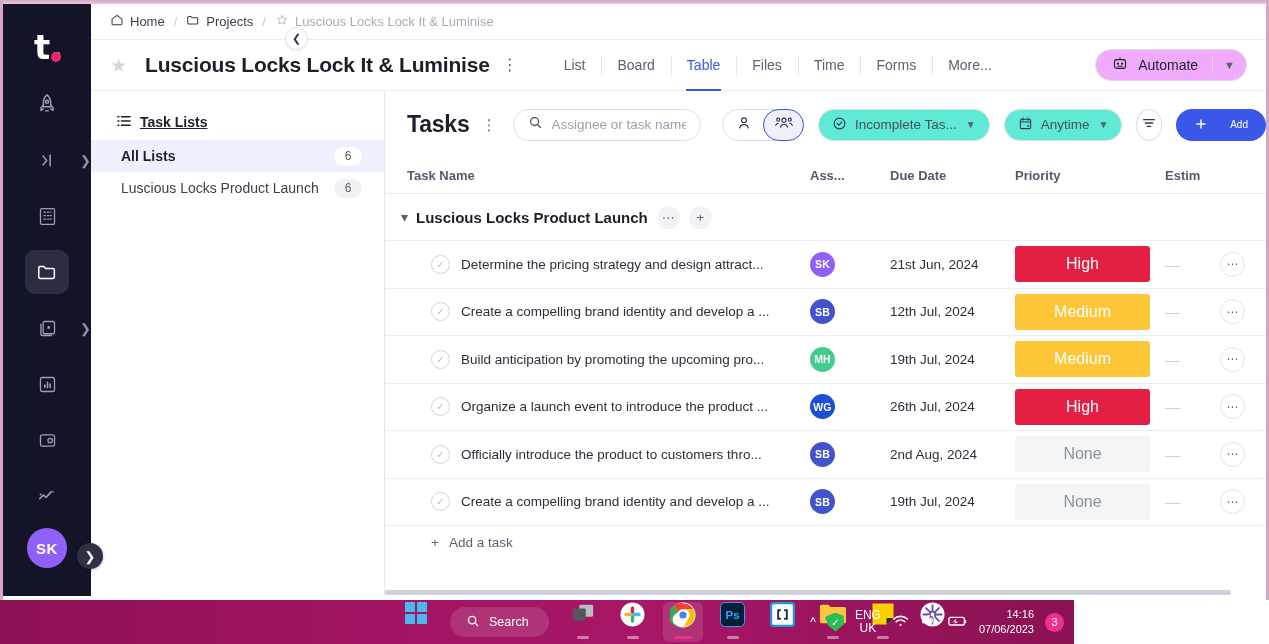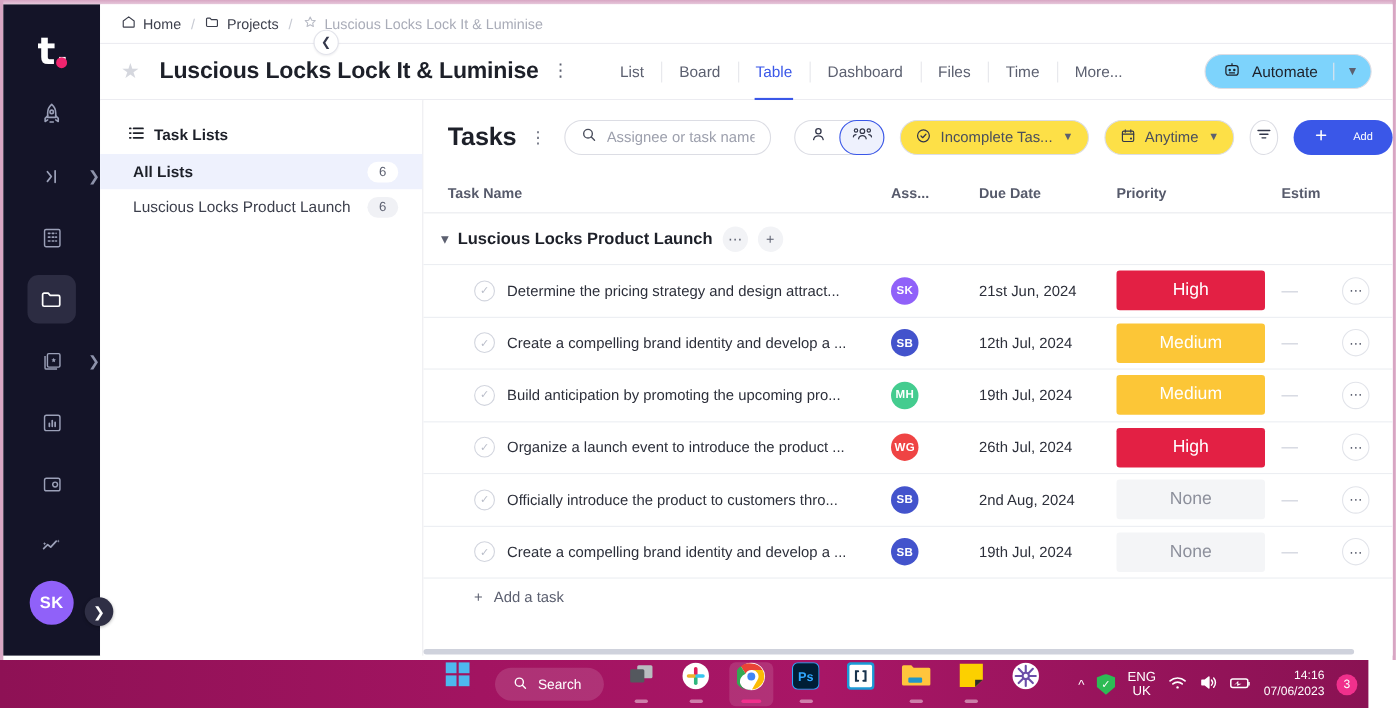--- a/index.html
+++ b/index.html
@@ -91,37 +91,37 @@
   .tab + .tab::before {
     content:""; position:absolute; left:0; top:16px; bottom:16px; width:1px; background:#e6e7ec;
   }
   .tab.active { color:#3a57e8; font-weight:400; }
   .tab.active::after {
     content:""; position:absolute; left:15px; right:15px; bottom:0; height:2px; background:#3a57e8;
   }
   .automate {
     margin-left:auto; margin-right:19px; height:32px;
     border:1px solid #dcdde4; border-radius:17px; display:flex; align-items:stretch;
-    background:#7dd3fc;
+    background:#f0abfc;
   }
   .automate-main {
     display:flex; align-items:center; gap:9px; padding:0 14px 0 15px;
     font-size:14px; color:#1d2029; cursor:pointer;
   }
   .automate-split { width:1px; background:#e4e5eb; margin:7px 0; }
   .automate-caret { display:flex; align-items:center; padding:0 11px; color:#5c6070; font-size:11px; cursor:pointer; }
 
   
   .lists {
     position:absolute; left:91px; top:91px; width:294px; height:505px;
     background:#fff; border-right:1px solid #e6e7ec;
   }
   .lists-head {
     display:flex; align-items:center; gap:9px; padding:23px 0 10px 26px;
-    font-size:14px; font-weight:700; color:#1d2029;
+    font-size:14px; font-weight:700; color:#1d2029;text-decoration:underline;
   }
   .lists-head .bars { color:#1d2029; font-size:13px; }
   .list-row {
     height:32px; display:flex; align-items:center; padding:0 22px 0 30px;
     font-size:14px; color:#3c3f4c; cursor:pointer;
   }
   .list-row.sel { background:#eef1fd; font-weight:700; color:#1d2029; }
   .list-row .lbl { flex:1; white-space:nowrap; overflow:hidden; text-overflow:ellipsis; }
   .badge-count {
     min-width:28px; height:19px; border-radius:10px; background:#f0f1f5;
@@ -155,21 +155,21 @@
     margin-left:21px; height:32px; border:1px solid #dcdde4; border-radius:17px;
     display:flex; background:#fff;
   }
   .seg-btn {
     width:41px; display:flex; align-items:center; justify-content:center;
     color:#33374a; cursor:pointer; border-radius:17px;
   }
   .seg-btn.on { background:#eef1fd; border:1px solid #3a57e8; margin:-1px; border-radius:17px; }
   .pill {
     margin-left:14px; height:32px; border:1px solid #dcdde4; border-radius:17px;
-    display:flex; align-items:center; gap:8px; padding:0 13px; background:#fde047;
+    display:flex; align-items:center; gap:8px; padding:0 13px; background:#5eead4;
     font-size:13.5px; color:#4a4e5c; cursor:pointer; white-space:nowrap;
   }
   .pill .caret { font-size:10px; color:#5c6070; margin-left:1px; }
   .icon-pill {
     margin-left:14px; width:32px; height:32px; border-radius:50%;
     border:1px solid #dcdde4; background:#fff;
     display:flex; align-items:center; justify-content:center; cursor:pointer; color:#33374a;
   }
   .add-btn {
     margin-left:14px; height:32px; border-radius:17px; background:#3a57e8; color:#fff;
@@ -231,21 +231,21 @@
     padding-left:46px; border-top:1px solid #eceef2;
     font-size:13.5px; color:#5c6070; cursor:pointer; overflow:hidden;
   }
   .tasks-scroll-x {
     position:absolute; left:385px; top:590px; width:846px; height:5px;
     background:#cfd2dc; border-radius:3px;
   }
 
   
   .taskbar {
-    position:absolute; left:0; bottom:0; width:1244px; height:44px;
+    position:absolute; left:0; bottom:0; width:1074px; height:44px;
     background:linear-gradient(90deg,#8e1155 0%, #a21461 35%, #a81666 60%, #8a1253 100%);
     display:flex; align-items:center;
   }
   .tb-center { position:absolute; left:396px; display:flex; align-items:center; gap:10px; }
   .tb-item {
     width:40px; height:40px; border-radius:6px; position:relative;
     display:flex; align-items:flex-start; justify-content:center; cursor:pointer;
   }
   .tb-item.active { background:rgba(255,255,255,.12); }
   .tb-dot {
@@ -409,27 +409,27 @@
       <div class="tab">
           <span>List</span>
         </div>
       <div class="tab">
           <span>Board</span>
         </div>
       <div class="tab active">
           <span>Table</span>
         </div>
       <div class="tab">
-          <span>Dashboard</span>
-        </div>
-      <div class="tab">
           <span>Files</span>
         </div>
       <div class="tab">
           <span>Time</span>
+        </div>
+      <div class="tab">
+          <span>Forms</span>
         </div>
       <div class="tab">
           <span>More...</span>
         </div>
     </div>
 
     <div class="automate">
       <div class="automate-main">
         <span>
           <svg width="18" height="18" viewBox="0 0 24 24" fill="none" stroke="#1d2029" stroke-width="1.5" stroke-linejoin="round">
@@ -617,21 +617,21 @@
           <div class="col-act">
             <span class="row-dots">⋯</span>
           </div>
         </div>
         <div class="trow">
           <div class="col-name">
             <span class="chk">✓</span>
             <span class="tname">Organize a launch event to introduce the product ...</span>
           </div>
           <div class="col-ass">
-            <span class="avatar" style="background:#ef4444">WG</span>
+            <span class="avatar" style="background:#1d4ed8">WG</span>
           </div>
           <div class="col-due">26th Jul, 2024</div>
           <div class="col-pri">
             <span class="prio" style="background:#e32044">High</span>
           </div>
           <div class="col-est"><span class="est-dash">—</span></div>
           <div class="col-act">
             <span class="row-dots">⋯</span>
           </div>
         </div>

